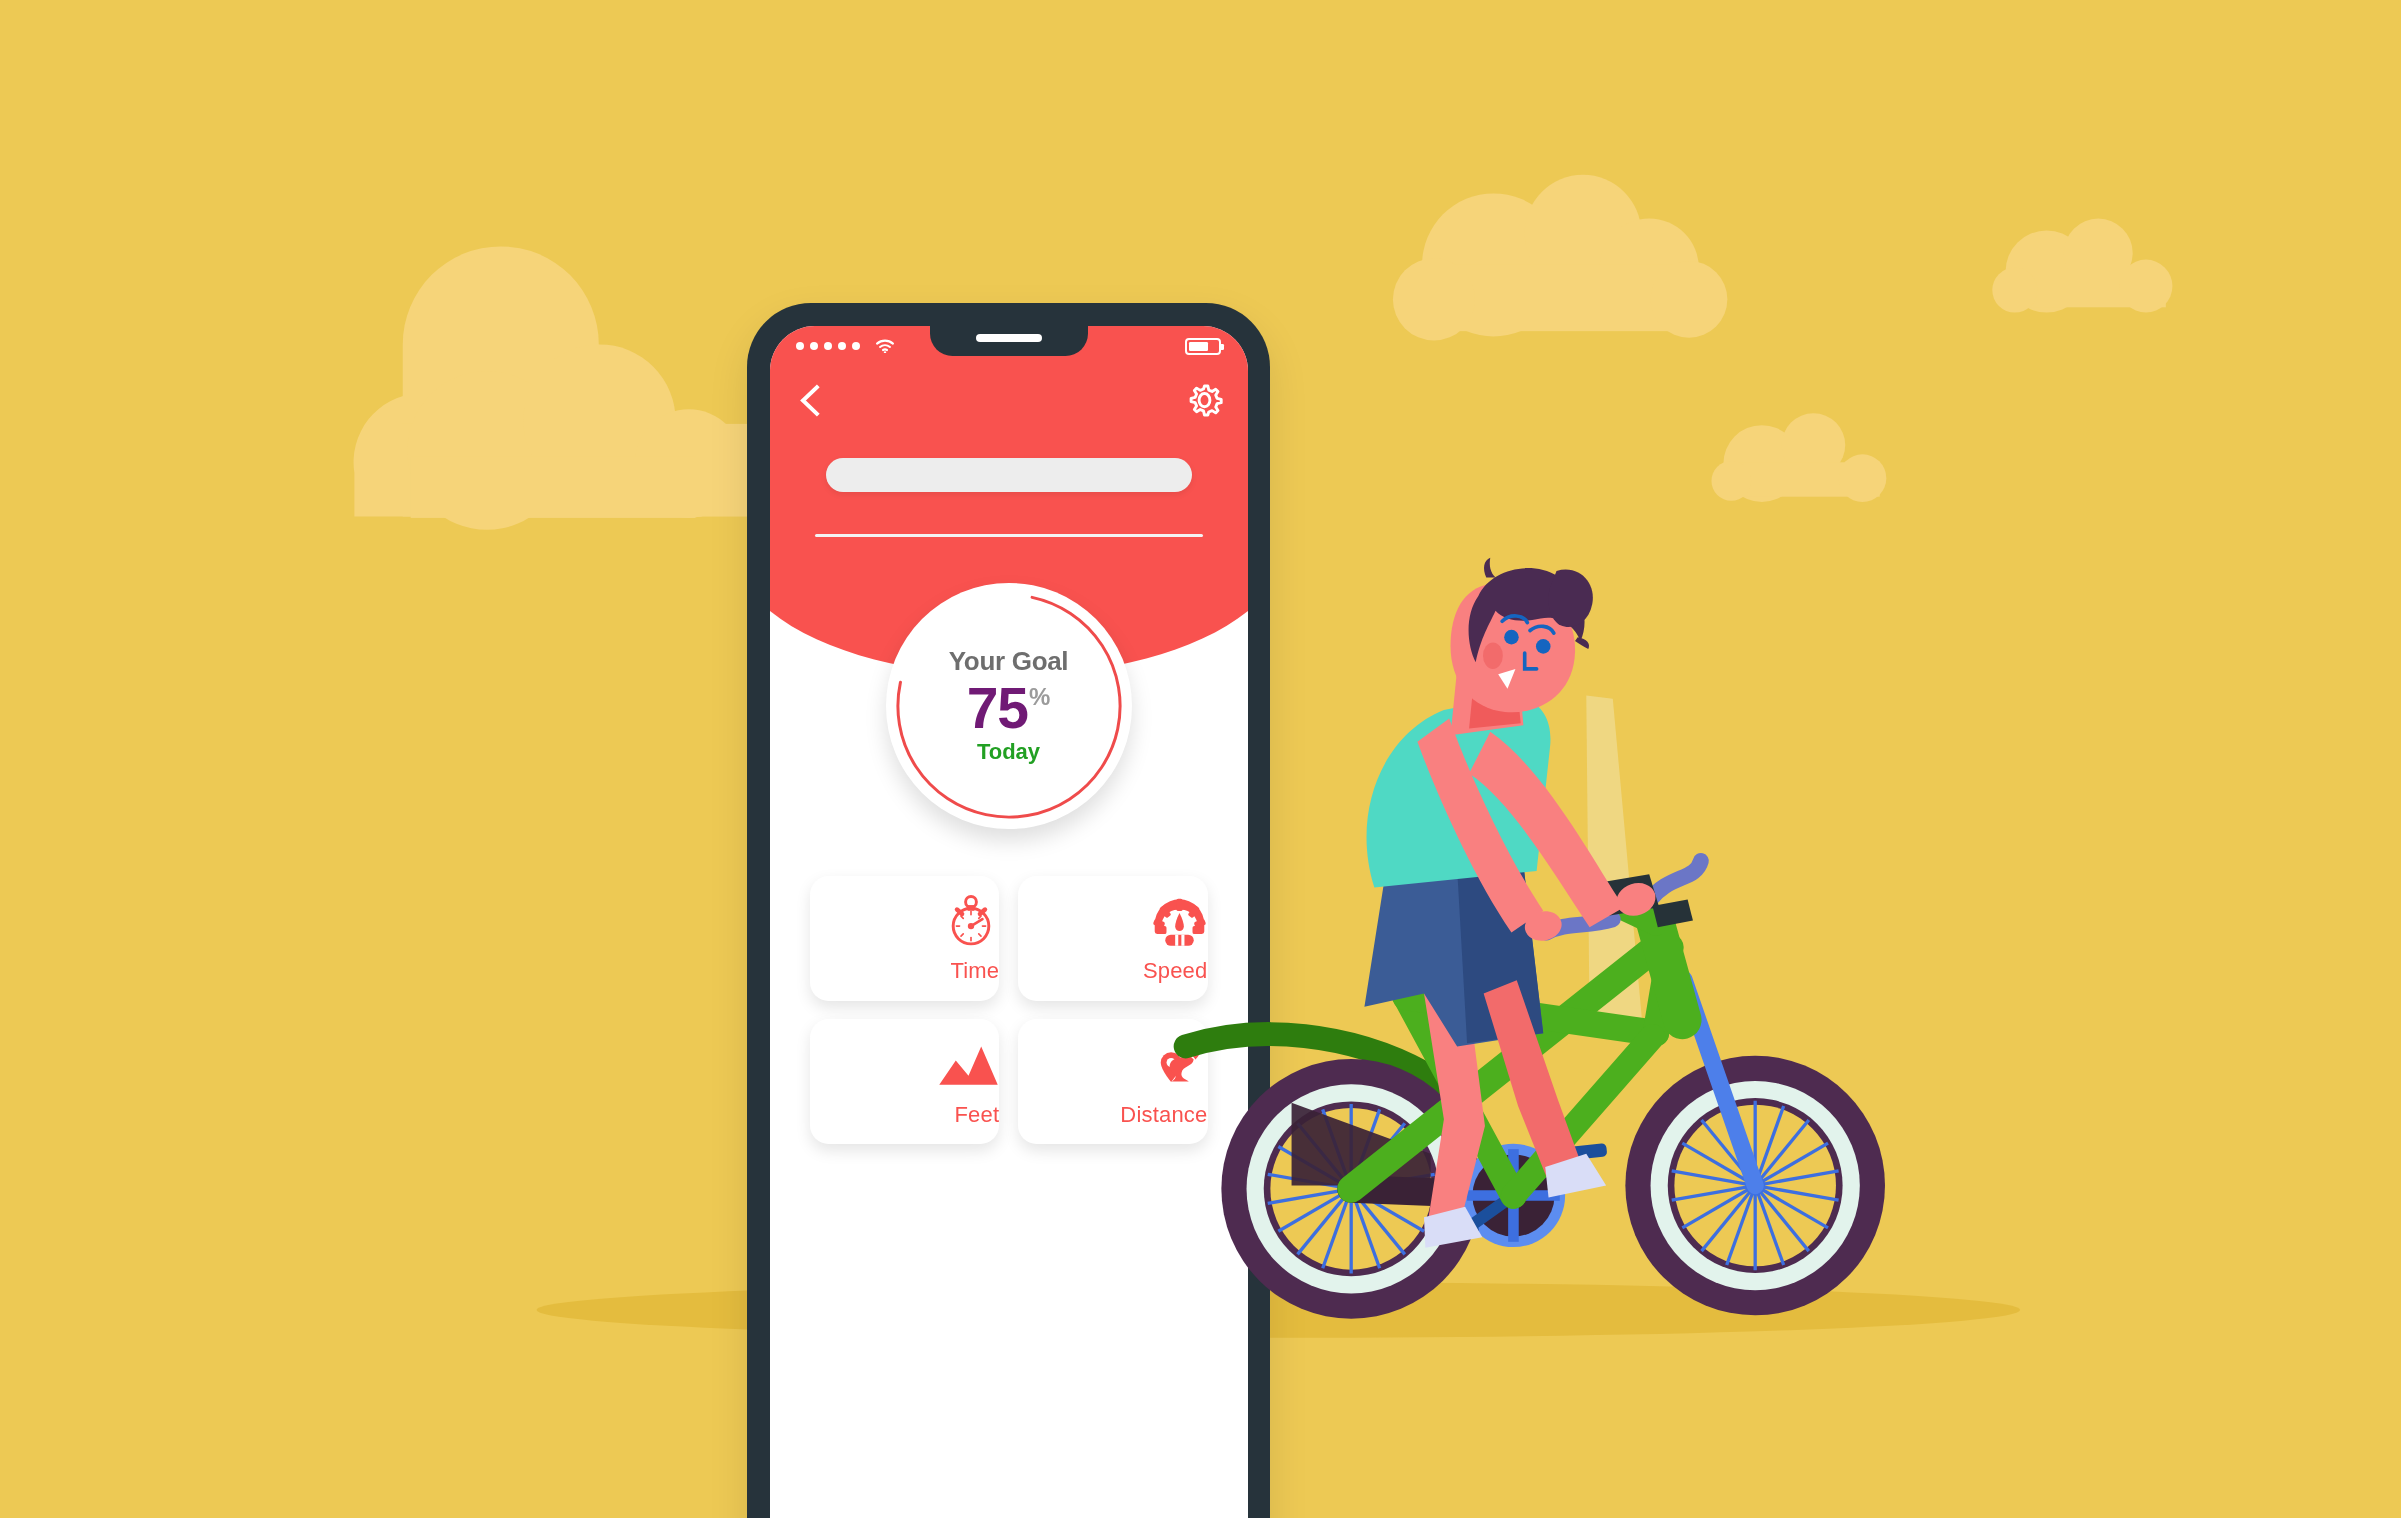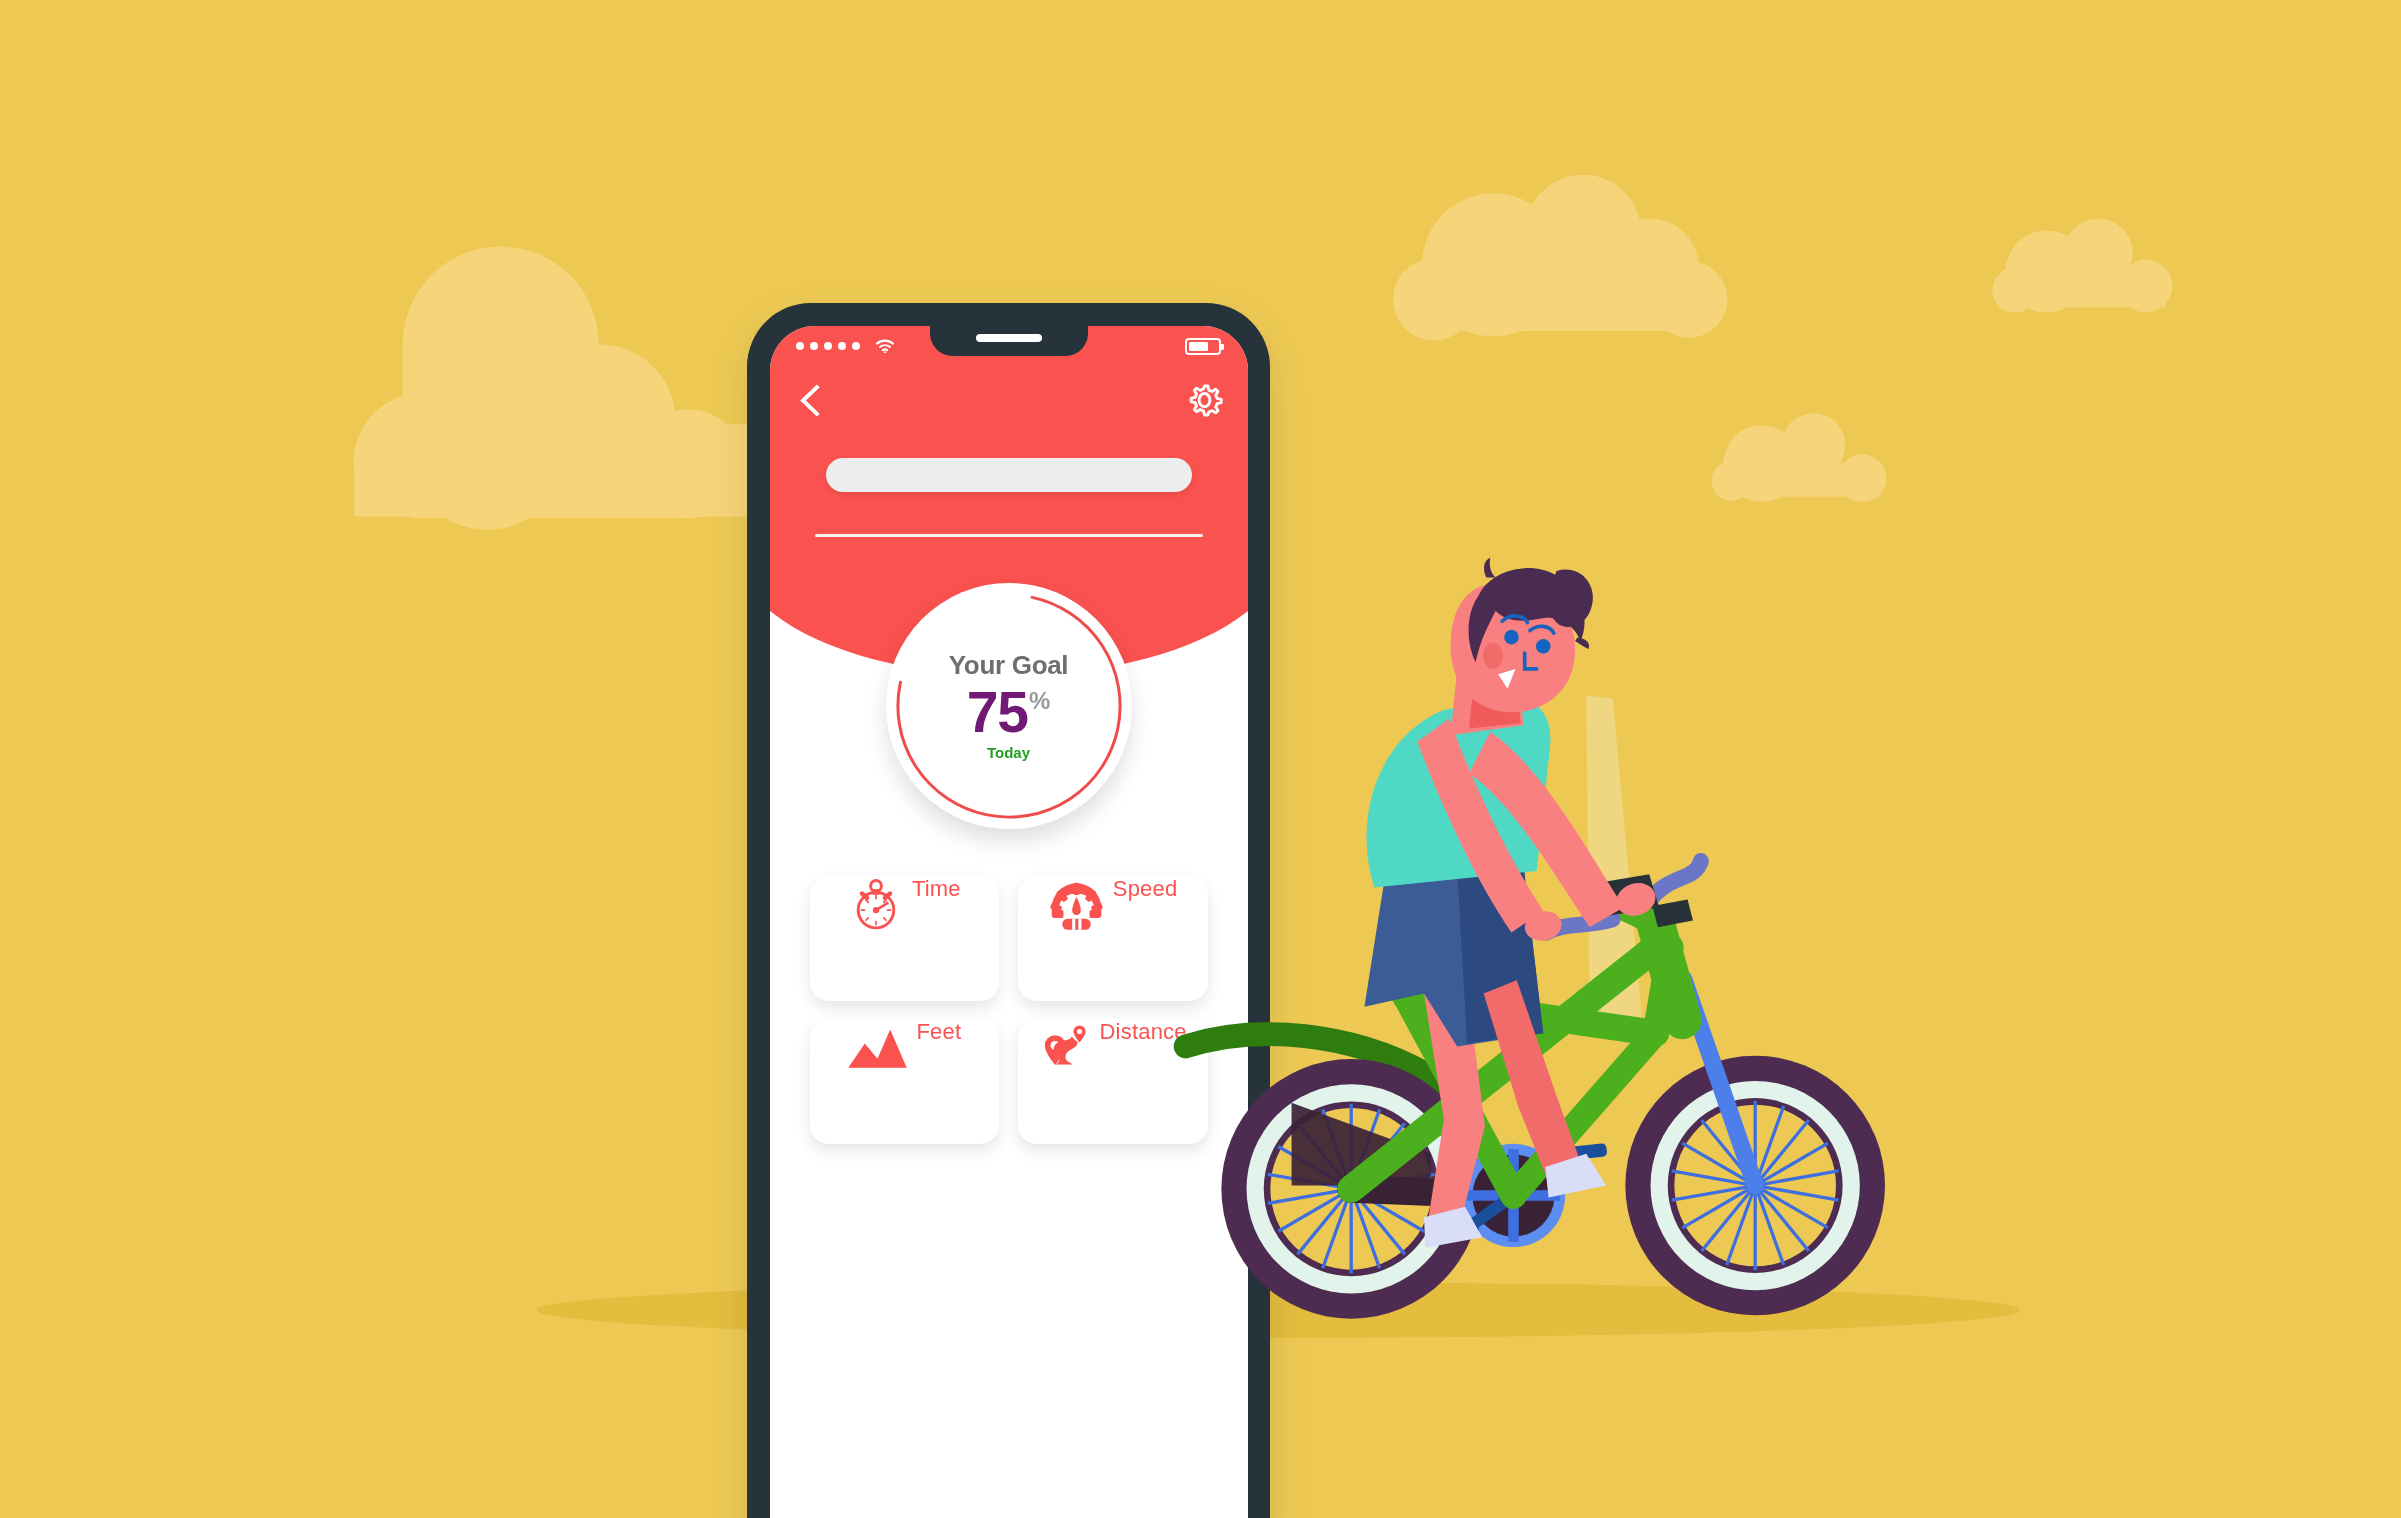--- a/index.html
+++ b/index.html
@@ -81,31 +81,31 @@
   }
   .goal-ring{ position:absolute; inset:0; }
   .goal-txt{
     position:absolute; inset:0; display:flex; flex-direction:column;
     align-items:center; justify-content:center; gap:0;
   }
   .goal-label{ font-size:26px; font-weight:bold; color:#6E6E6E; letter-spacing:-0.3px; }
   .goal-num-row{ display:flex; align-items:flex-start; line-height:1; margin-top:2.6px; }
   .goal-num{ font-size:57px; font-weight:bold; color:#701a75; letter-spacing:-1.3px; }
   .goal-pct{ font-size:24px; font-weight:bold; color:#9B9B9B; margin-top:5.3px; margin-left:1.3px; }
-  .goal-sub{ font-size:15px; font-weight:bold; color:#22A023; margin-top:2.6px; }
+  .goal-sub{ font-size:22px; font-weight:bold; color:#22A023; margin-top:2.6px; }
 
   
   .cards{
     position:absolute; left:40px; right:40px; top:550px; z-index:3;
     display:grid; grid-template-columns:1fr 1fr; gap:18.5px 18.5px;
   }
   .card{
     background:#FFFFFF; border-radius:18.5px; height:125px;
     box-shadow:0 6.6px 14.6px rgba(0,0,0,.10);
-    display:flex; flex-direction:row; align-items:flex-start; justify-content:center;
+    display:flex; flex-direction:column; align-items:flex-end; justify-content:center;
     gap:8px; cursor:pointer;
   }
   .card-icon{ height:58px; display:flex; align-items:center; justify-content:center; }
   .card-label{ font-size:22px; color:#F9524F; font-weight:500; letter-spacing:0.2px; white-space:nowrap; }
 
   
   .illus{ position:absolute; left:0; top:0; width:2401px; height:1518px; z-index:9; pointer-events:none; }
 </style>
 </head>
 <body>

